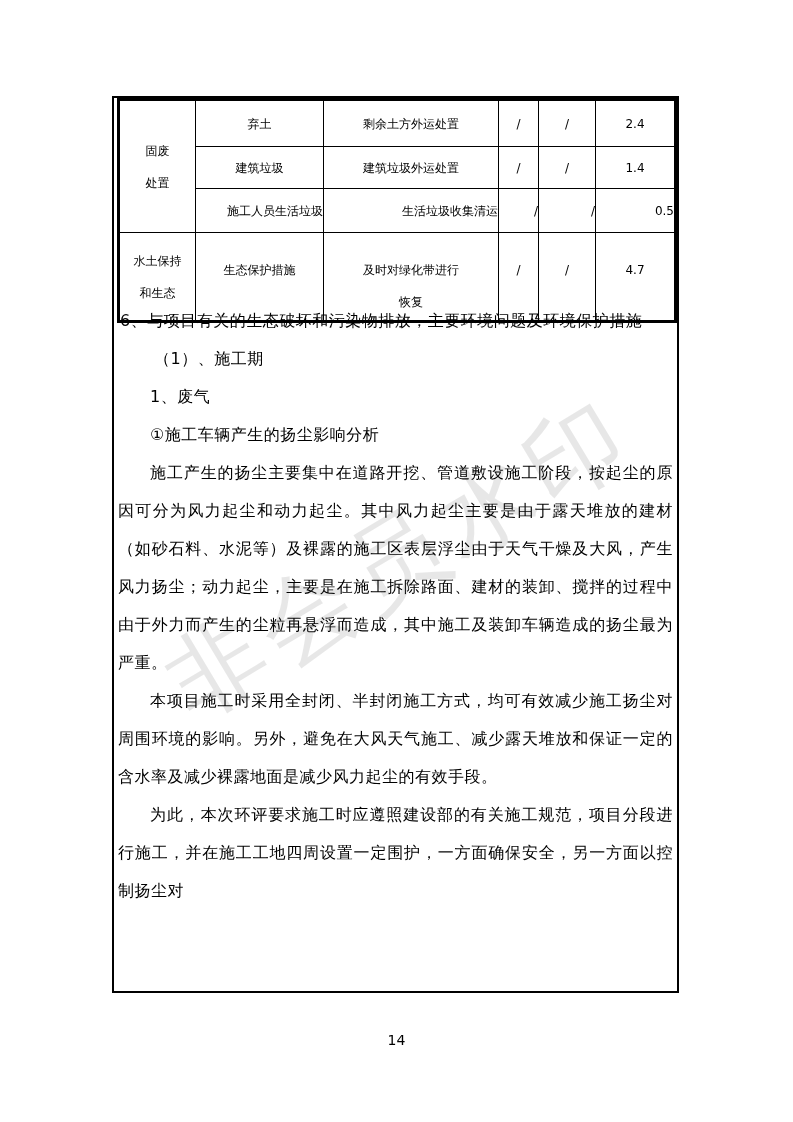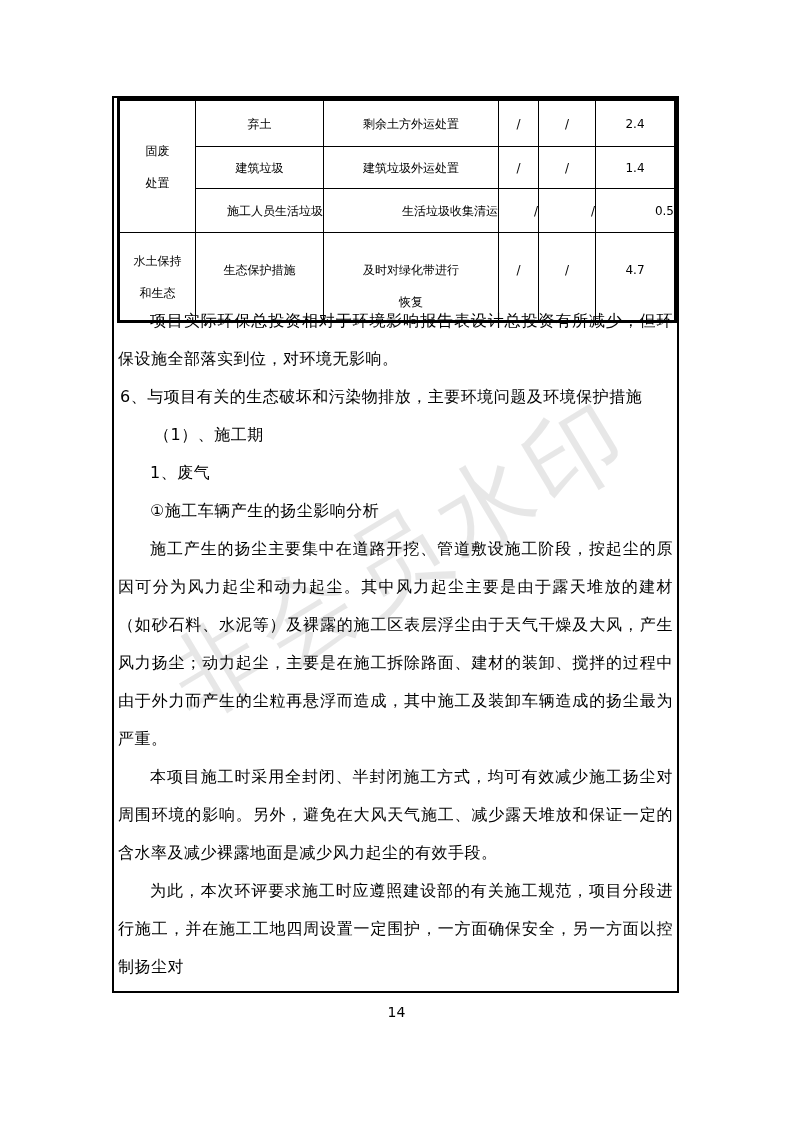--- a/index.html
+++ b/index.html
@@ -72,21 +72,21 @@
     letter-spacing:0.5px;
     text-align:justify;
     text-indent:32px;
   }
   .text-area p.bold { font-weight:normal; }
   .text-area p.noindent { text-indent:2px; }
   .text-area p.indent-lg { text-indent:36px; }
   
   .page-number {
     position:absolute;
-    top:1004px; left:0; width:100%;
+    top:1032px; left:0; width:100%;
     text-align:center;
     font-size:14px;
     z-index:1;
   }
 </style>
 </head>
 <body>
 
 <div class="sheet">
 
@@ -134,21 +134,20 @@
           <td class="top-cell">及时对绿化带进行
 恢复</td>
           <td class="top-cell">/</td>
           <td class="top-cell">/</td>
           <td class="top-cell">4.7</td>
         </tr>
       </tbody>
     </table>
 
     <div class="text-area">
-      <p>项目实际环保总投资相对于环境影响报告表设计总投资有所减少，但环保设施全部落实到位，对环境无影响。</p>
       <p class="bold noindent">6、与项目有关的生态破坏和污染物排放，主要环境问题及环境保护措施</p>
       <p class="bold indent-lg">（1）、施工期</p>
       <p>1、废气</p>
       <p>①施工车辆产生的扬尘影响分析</p>
       <p>施工产生的扬尘主要集中在道路开挖、管道敷设施工阶段，按起尘的原因可分为风力起尘和动力起尘。其中风力起尘主要是由于露天堆放的建材（如砂石料、水泥等）及裸露的施工区表层浮尘由于天气干燥及大风，产生风力扬尘；动力起尘，主要是在施工拆除路面、建材的装卸、搅拌的过程中由于外力而产生的尘粒再悬浮而造成，其中施工及装卸车辆造成的扬尘最为严重。</p>
       <p>本项目施工时采用全封闭、半封闭施工方式，均可有效减少施工扬尘对周围环境的影响。另外，避免在大风天气施工、减少露天堆放和保证一定的含水率及减少裸露地面是减少风力起尘的有效手段。</p>
       <p>为此，本次环评要求施工时应遵照建设部的有关施工规范，项目分段进行施工，并在施工工地四周设置一定围护，一方面确保安全，另一方面以控制扬尘对</p>
     </div>
 
   </div>

